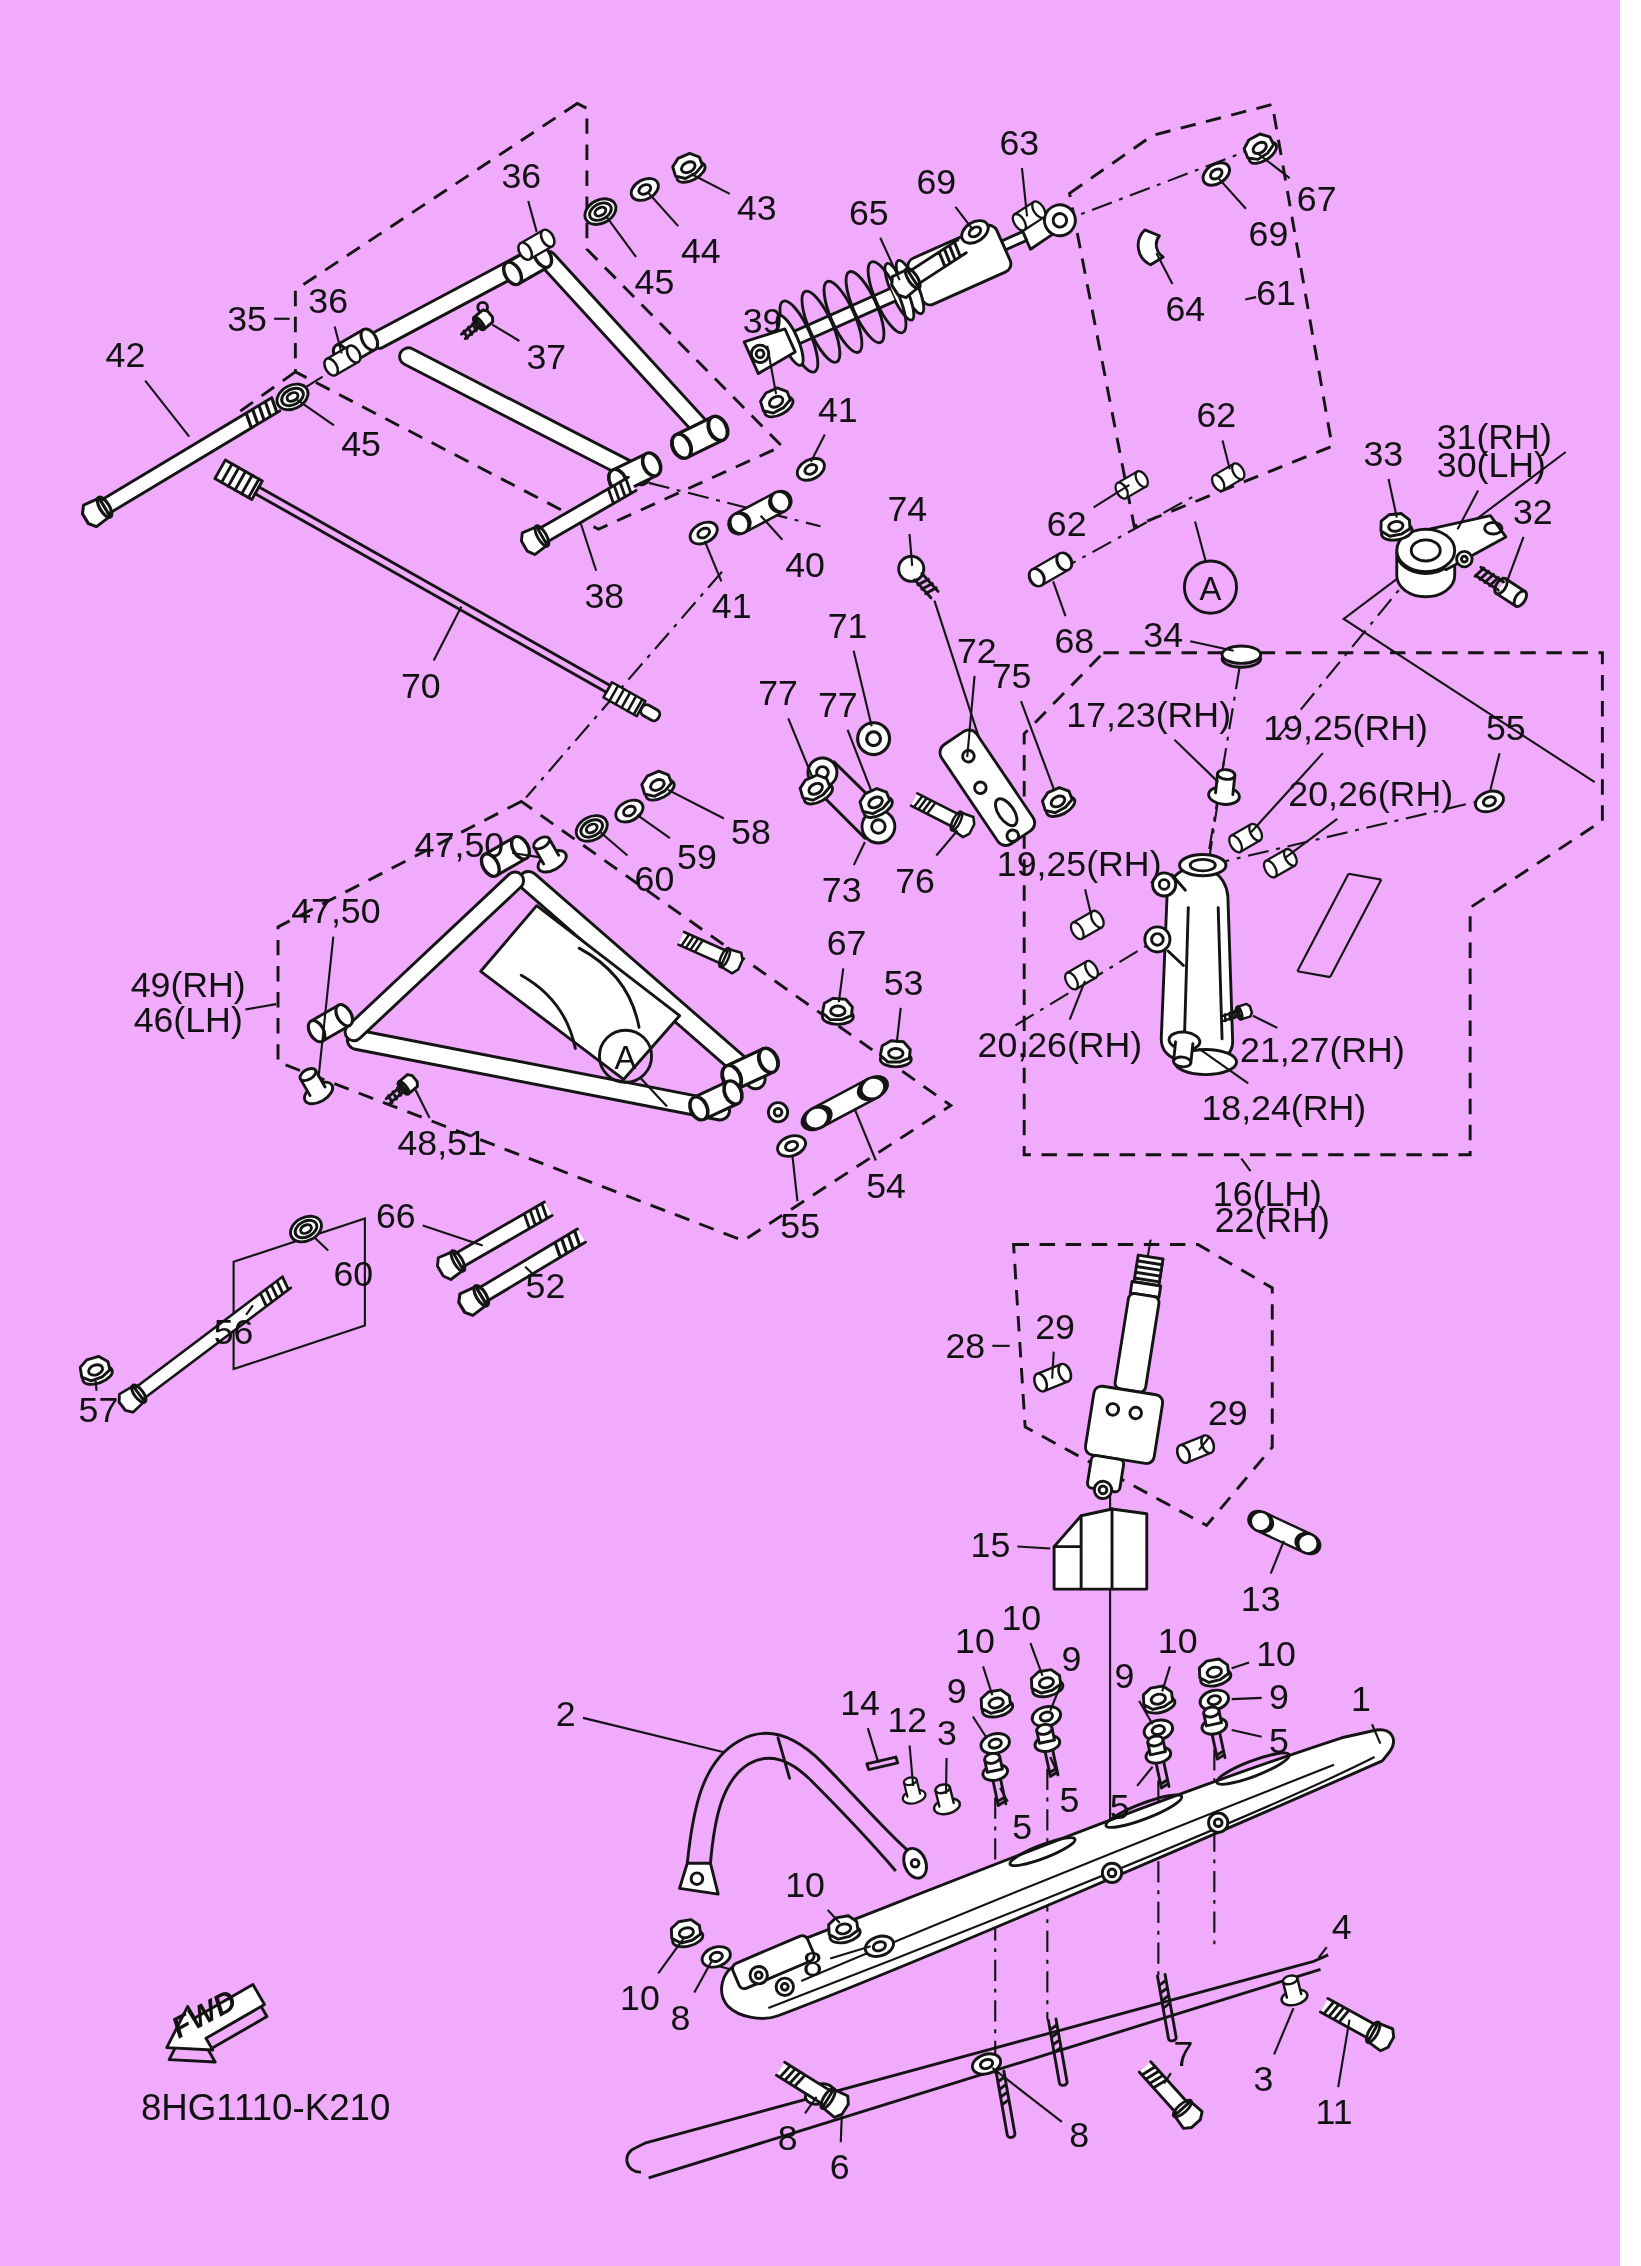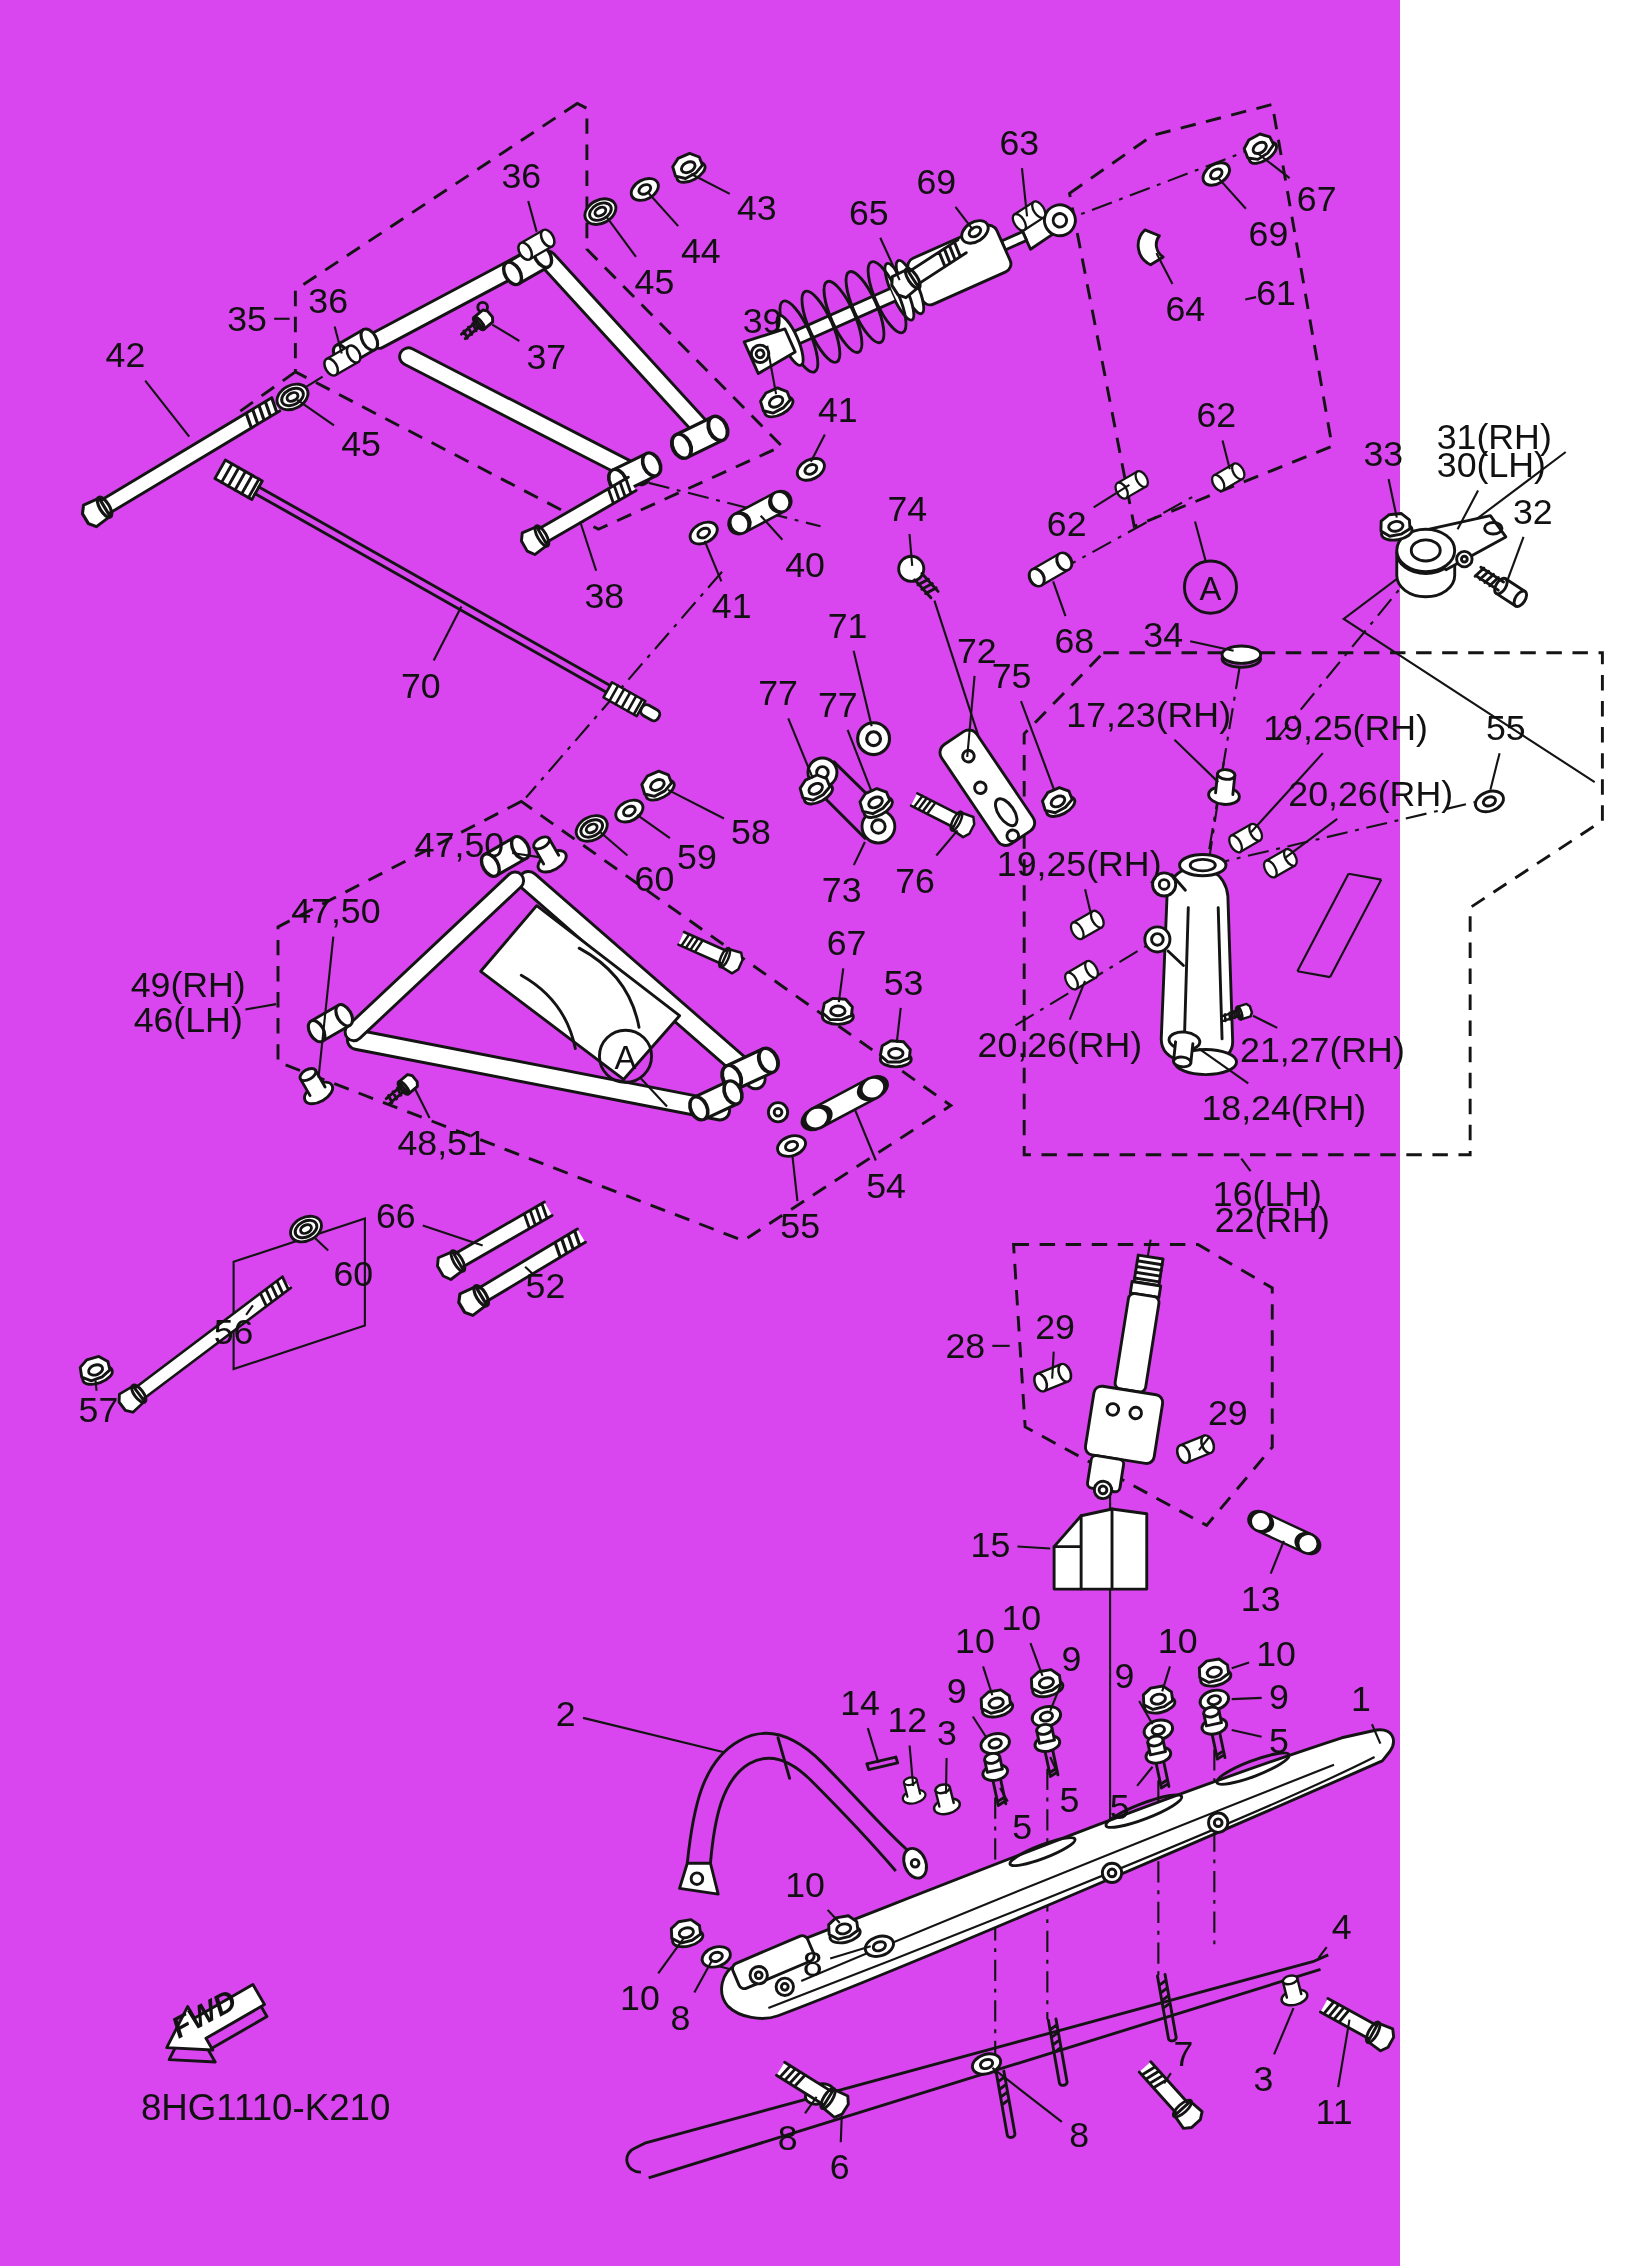--- a/index.html
+++ b/index.html
@@ -1,16 +1,16 @@
 <!DOCTYPE html>
 <html><head>
 <meta charset="utf-8">
 <style>
   html,body{margin:0;padding:0;background:#fff;}
-  .stage{width:1400px;height:2266px;position:relative;background:#d946ef;font-family:"Liberation Sans",sans-serif;}
+  .stage{width:1620px;height:2266px;position:relative;background:#f0abfc;font-family:"Liberation Sans",sans-serif;}
   svg{display:block}
   .s{fill:none;stroke:#141414;stroke-width:3;stroke-linecap:round;stroke-linejoin:round}
   .w{fill:#fff;stroke:#141414;stroke-width:3;stroke-linejoin:round}
   .n{fill:none;stroke:#141414;stroke-width:3;stroke-linejoin:round}
   .f{fill:#fff;stroke:none}
   .db{fill:none;stroke:#141414;stroke-width:3;stroke-dasharray:16 11}
   .dd{fill:none;stroke:#141414;stroke-width:2.2;stroke-dasharray:22 8 4 8}
   .ln{fill:none;stroke:#141414;stroke-width:2.2}
   text.cl{font-size:37px;fill:#111;text-anchor:middle;dominant-baseline:central;font-family:"Liberation Sans",sans-serif}
   text.am{font-size:34px;fill:#111;text-anchor:middle;dominant-baseline:central;font-family:"Liberation Sans",sans-serif}

